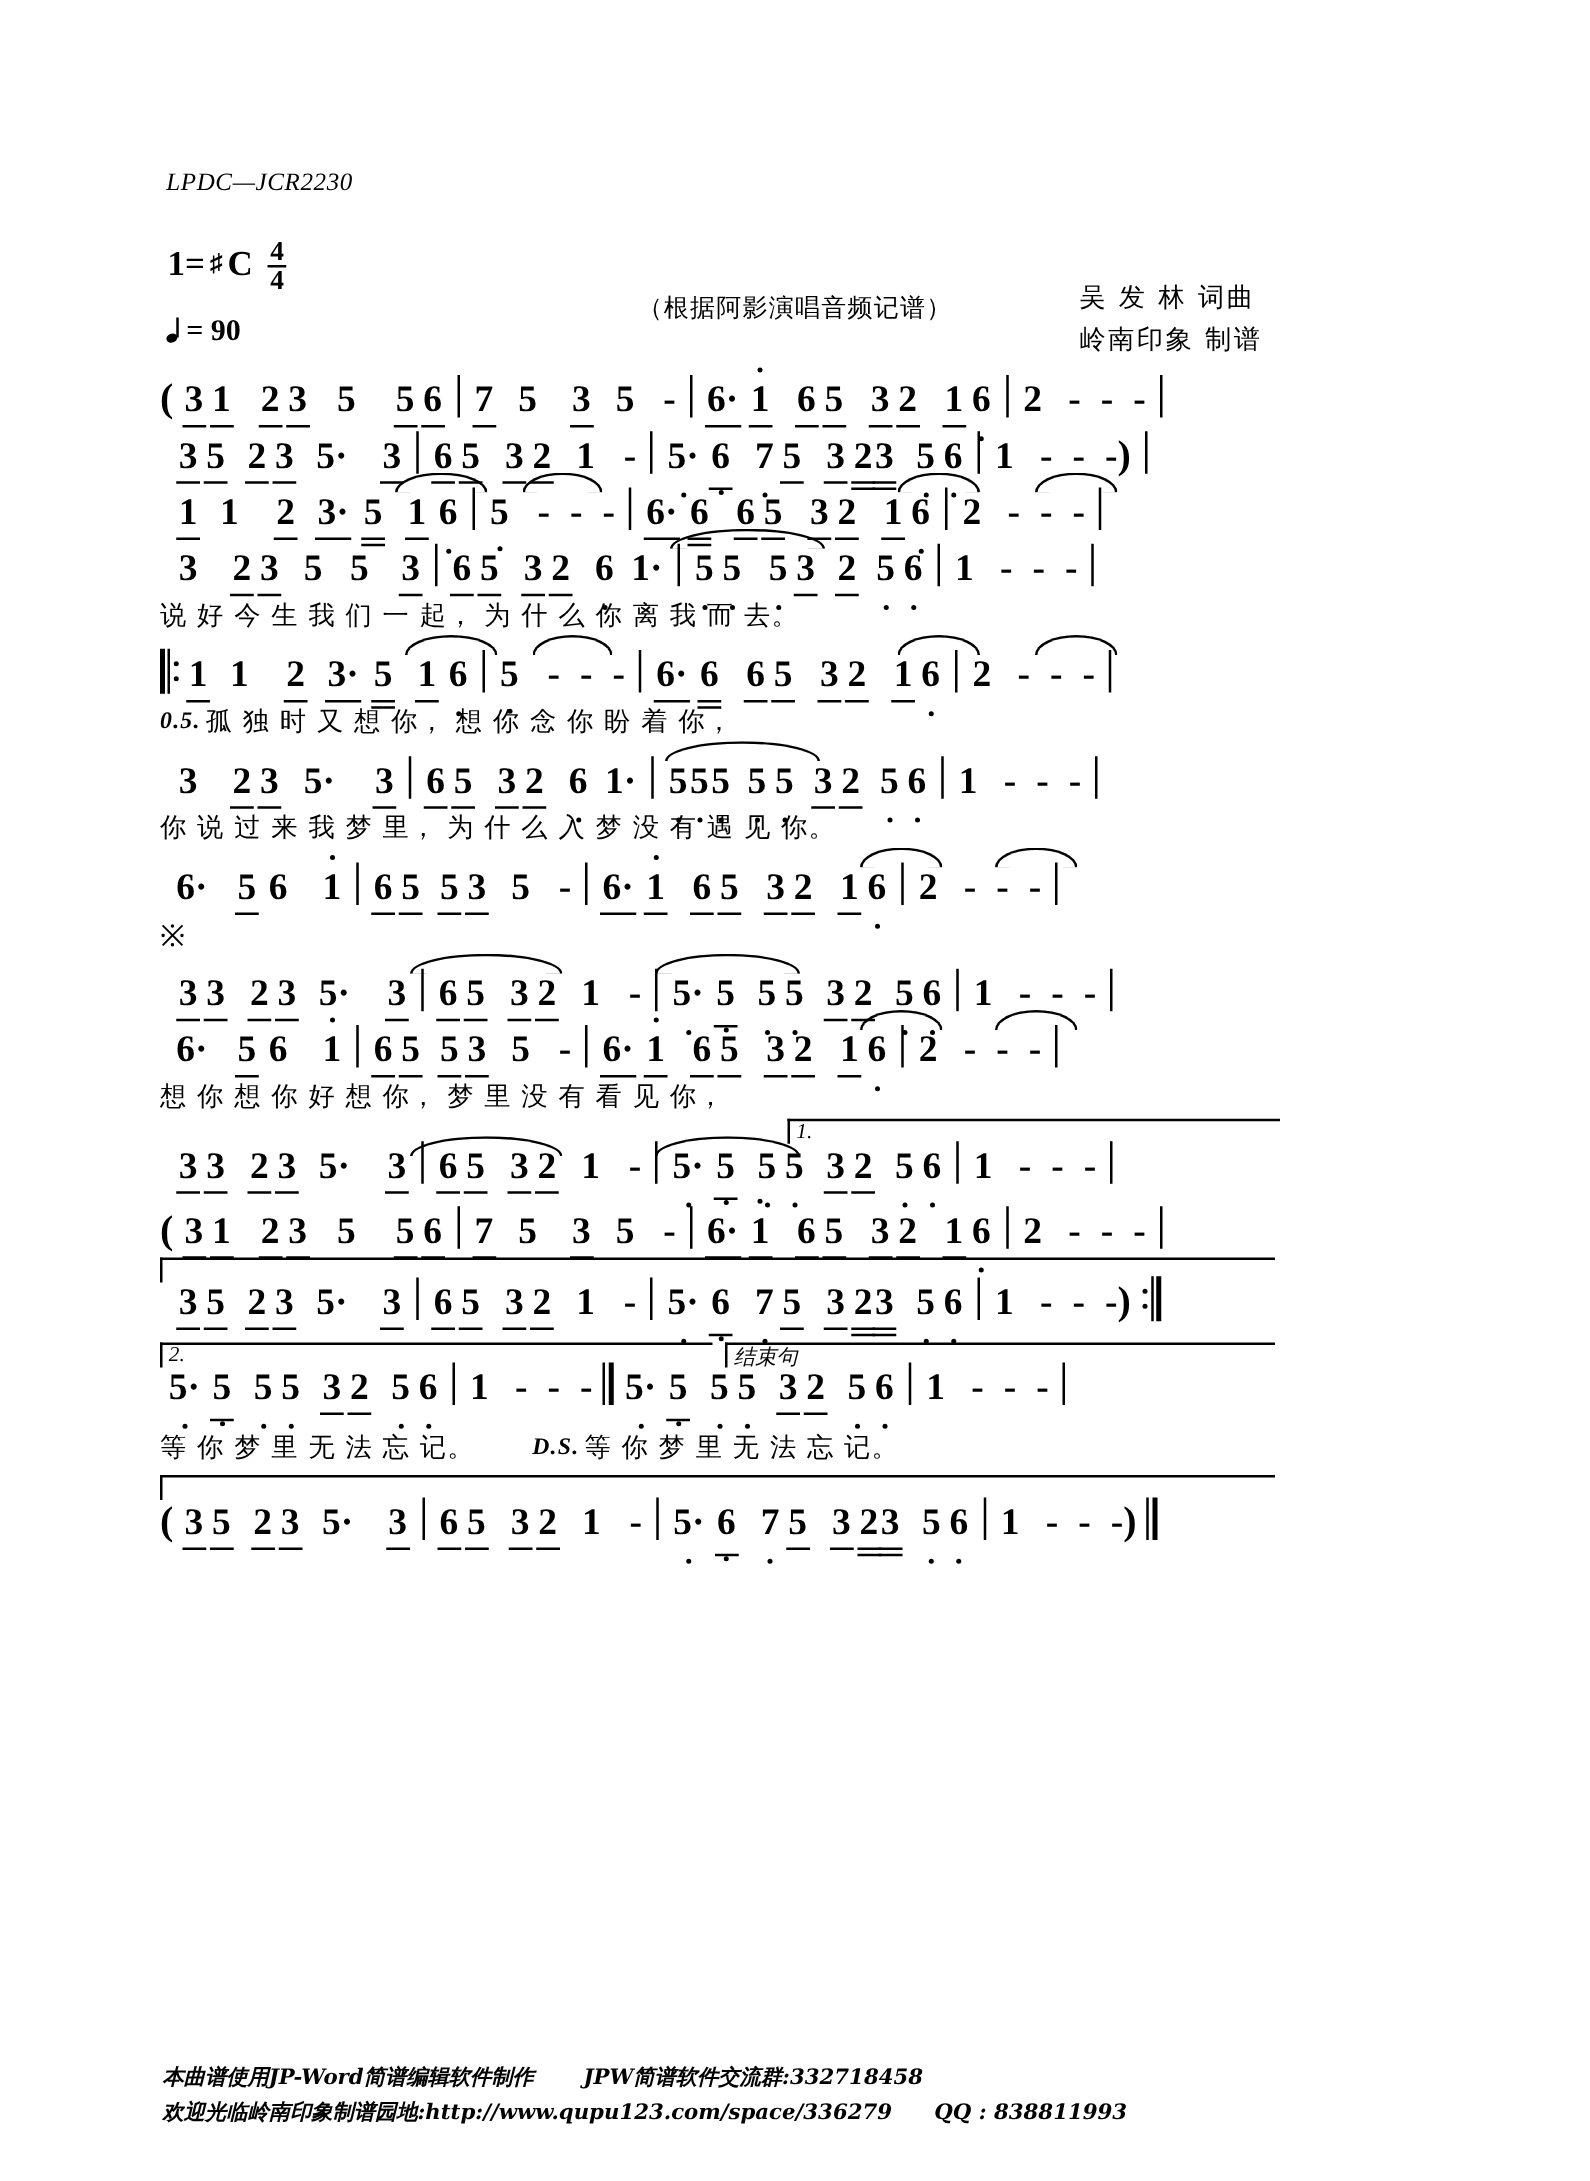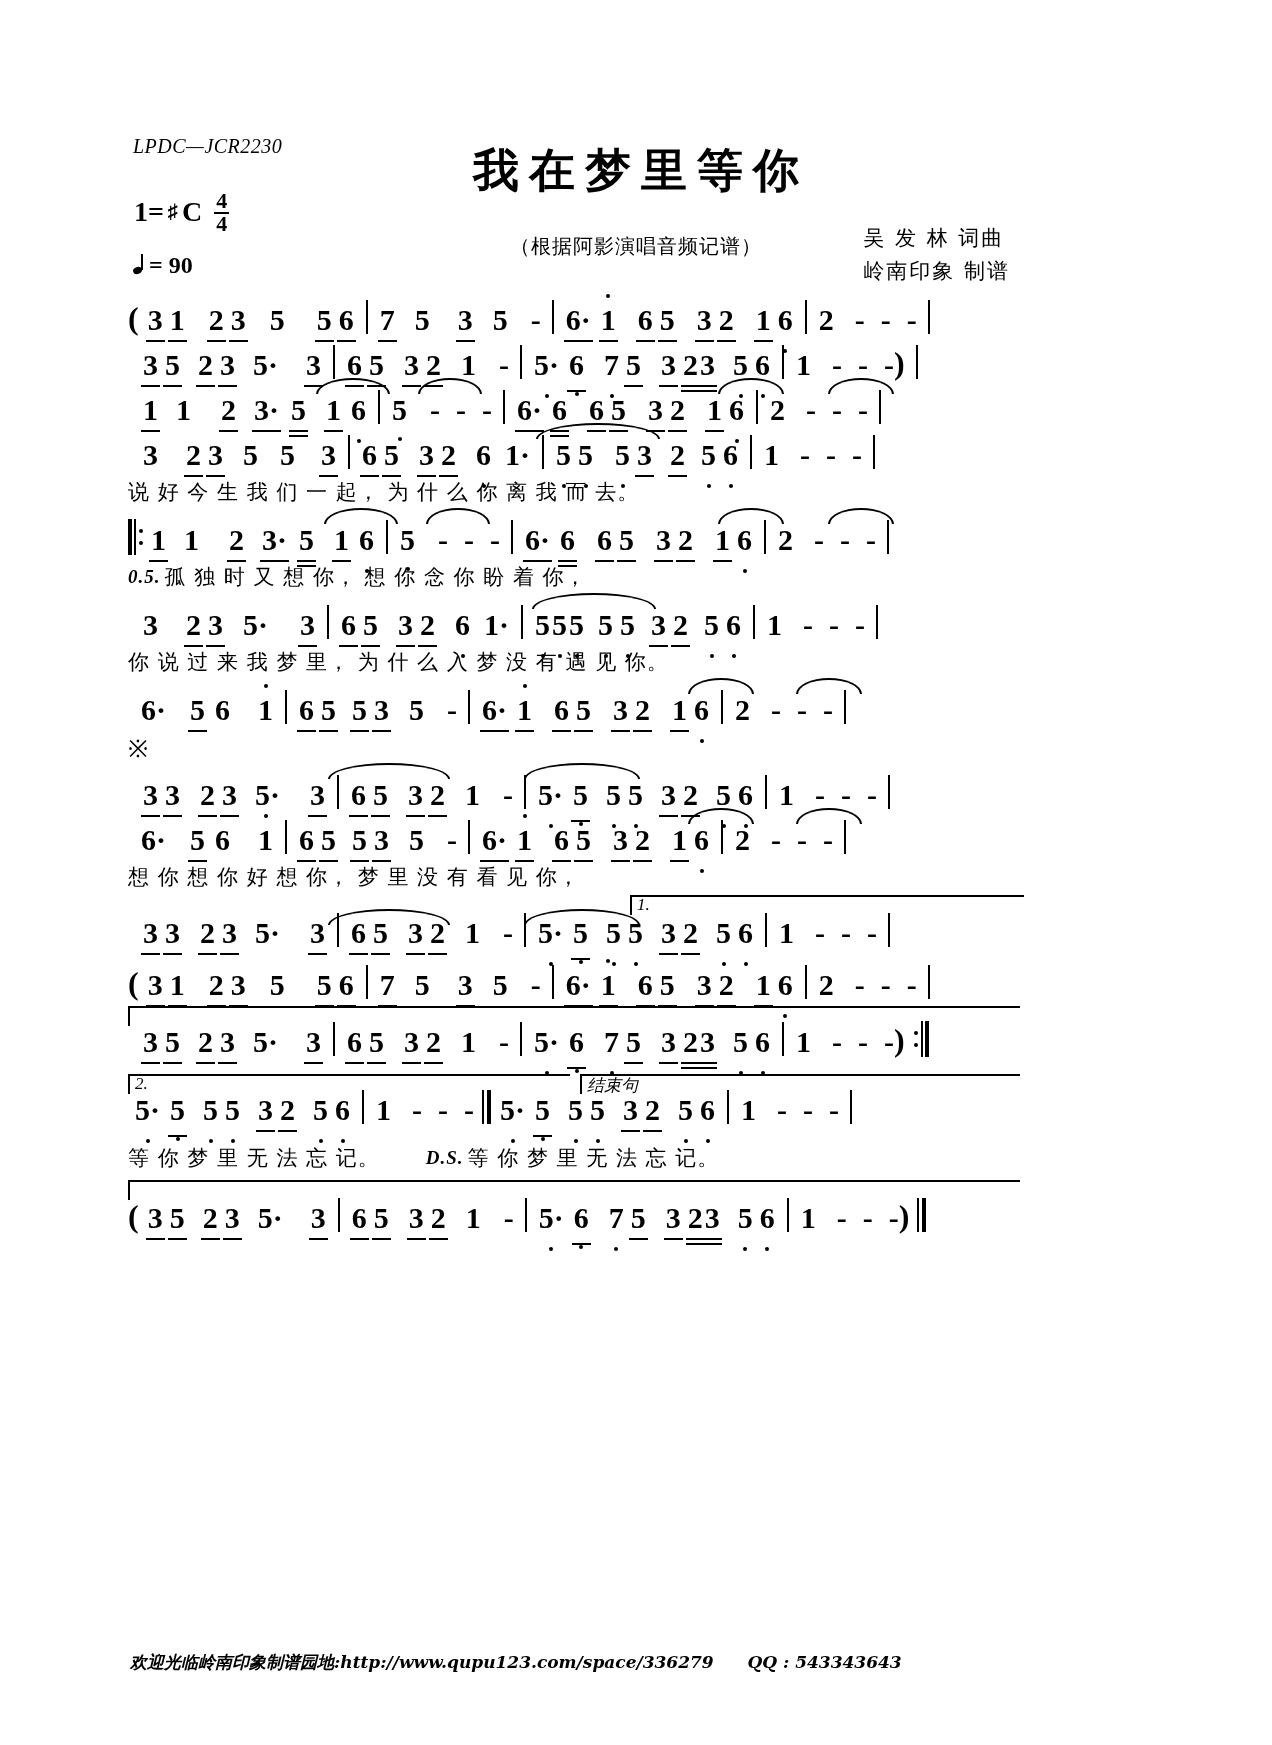--- a/index.html
+++ b/index.html
@@ -128,21 +128,20 @@
   }
   .footer .it{font-style:italic;}
 </style>
 </head>
 <body>
 
 <div class="page">
 
   <div class="catalog">LPDC—JCR2230</div>
 
-  <div class="title">我在梦里等你</div>
   <div class="subtitle">（根据阿影演唱音频记谱）</div>
 
   <div class="key-sig">
     <span>1=</span>
       <span class="sharp">♯</span>
       <span>C</span>
     <span class="frac">
       <span class="num">4</span>
       <span>4</span>
     </span>
@@ -960,19 +959,24 @@
           <span class="dash">-</span>
         <span class="paren">)</span>
         <span class="dbar"></span>
       </div>
     </div>
 
   </div>
 
   <div class="footer">
     <div>
+      <span class="it">本曲谱使用JP-Word简谱编辑软件制作</span>
+      <span style="display:inline-block;width:28px"></span>
+      <span class="it">JPW简谱软件交流群:332718458</span>
+    </div>
+    <div>
       <span class="it">欢迎光临岭南印象制谱园地:http://www.qupu123.com/space/336279</span>
       <span style="display:inline-block;width:22px"></span>
-      <span class="it">QQ : 543343643</span>
+      <span class="it">QQ : 838811993</span>
     </div>
   </div>
 
 </div>
 
 </body></html>

